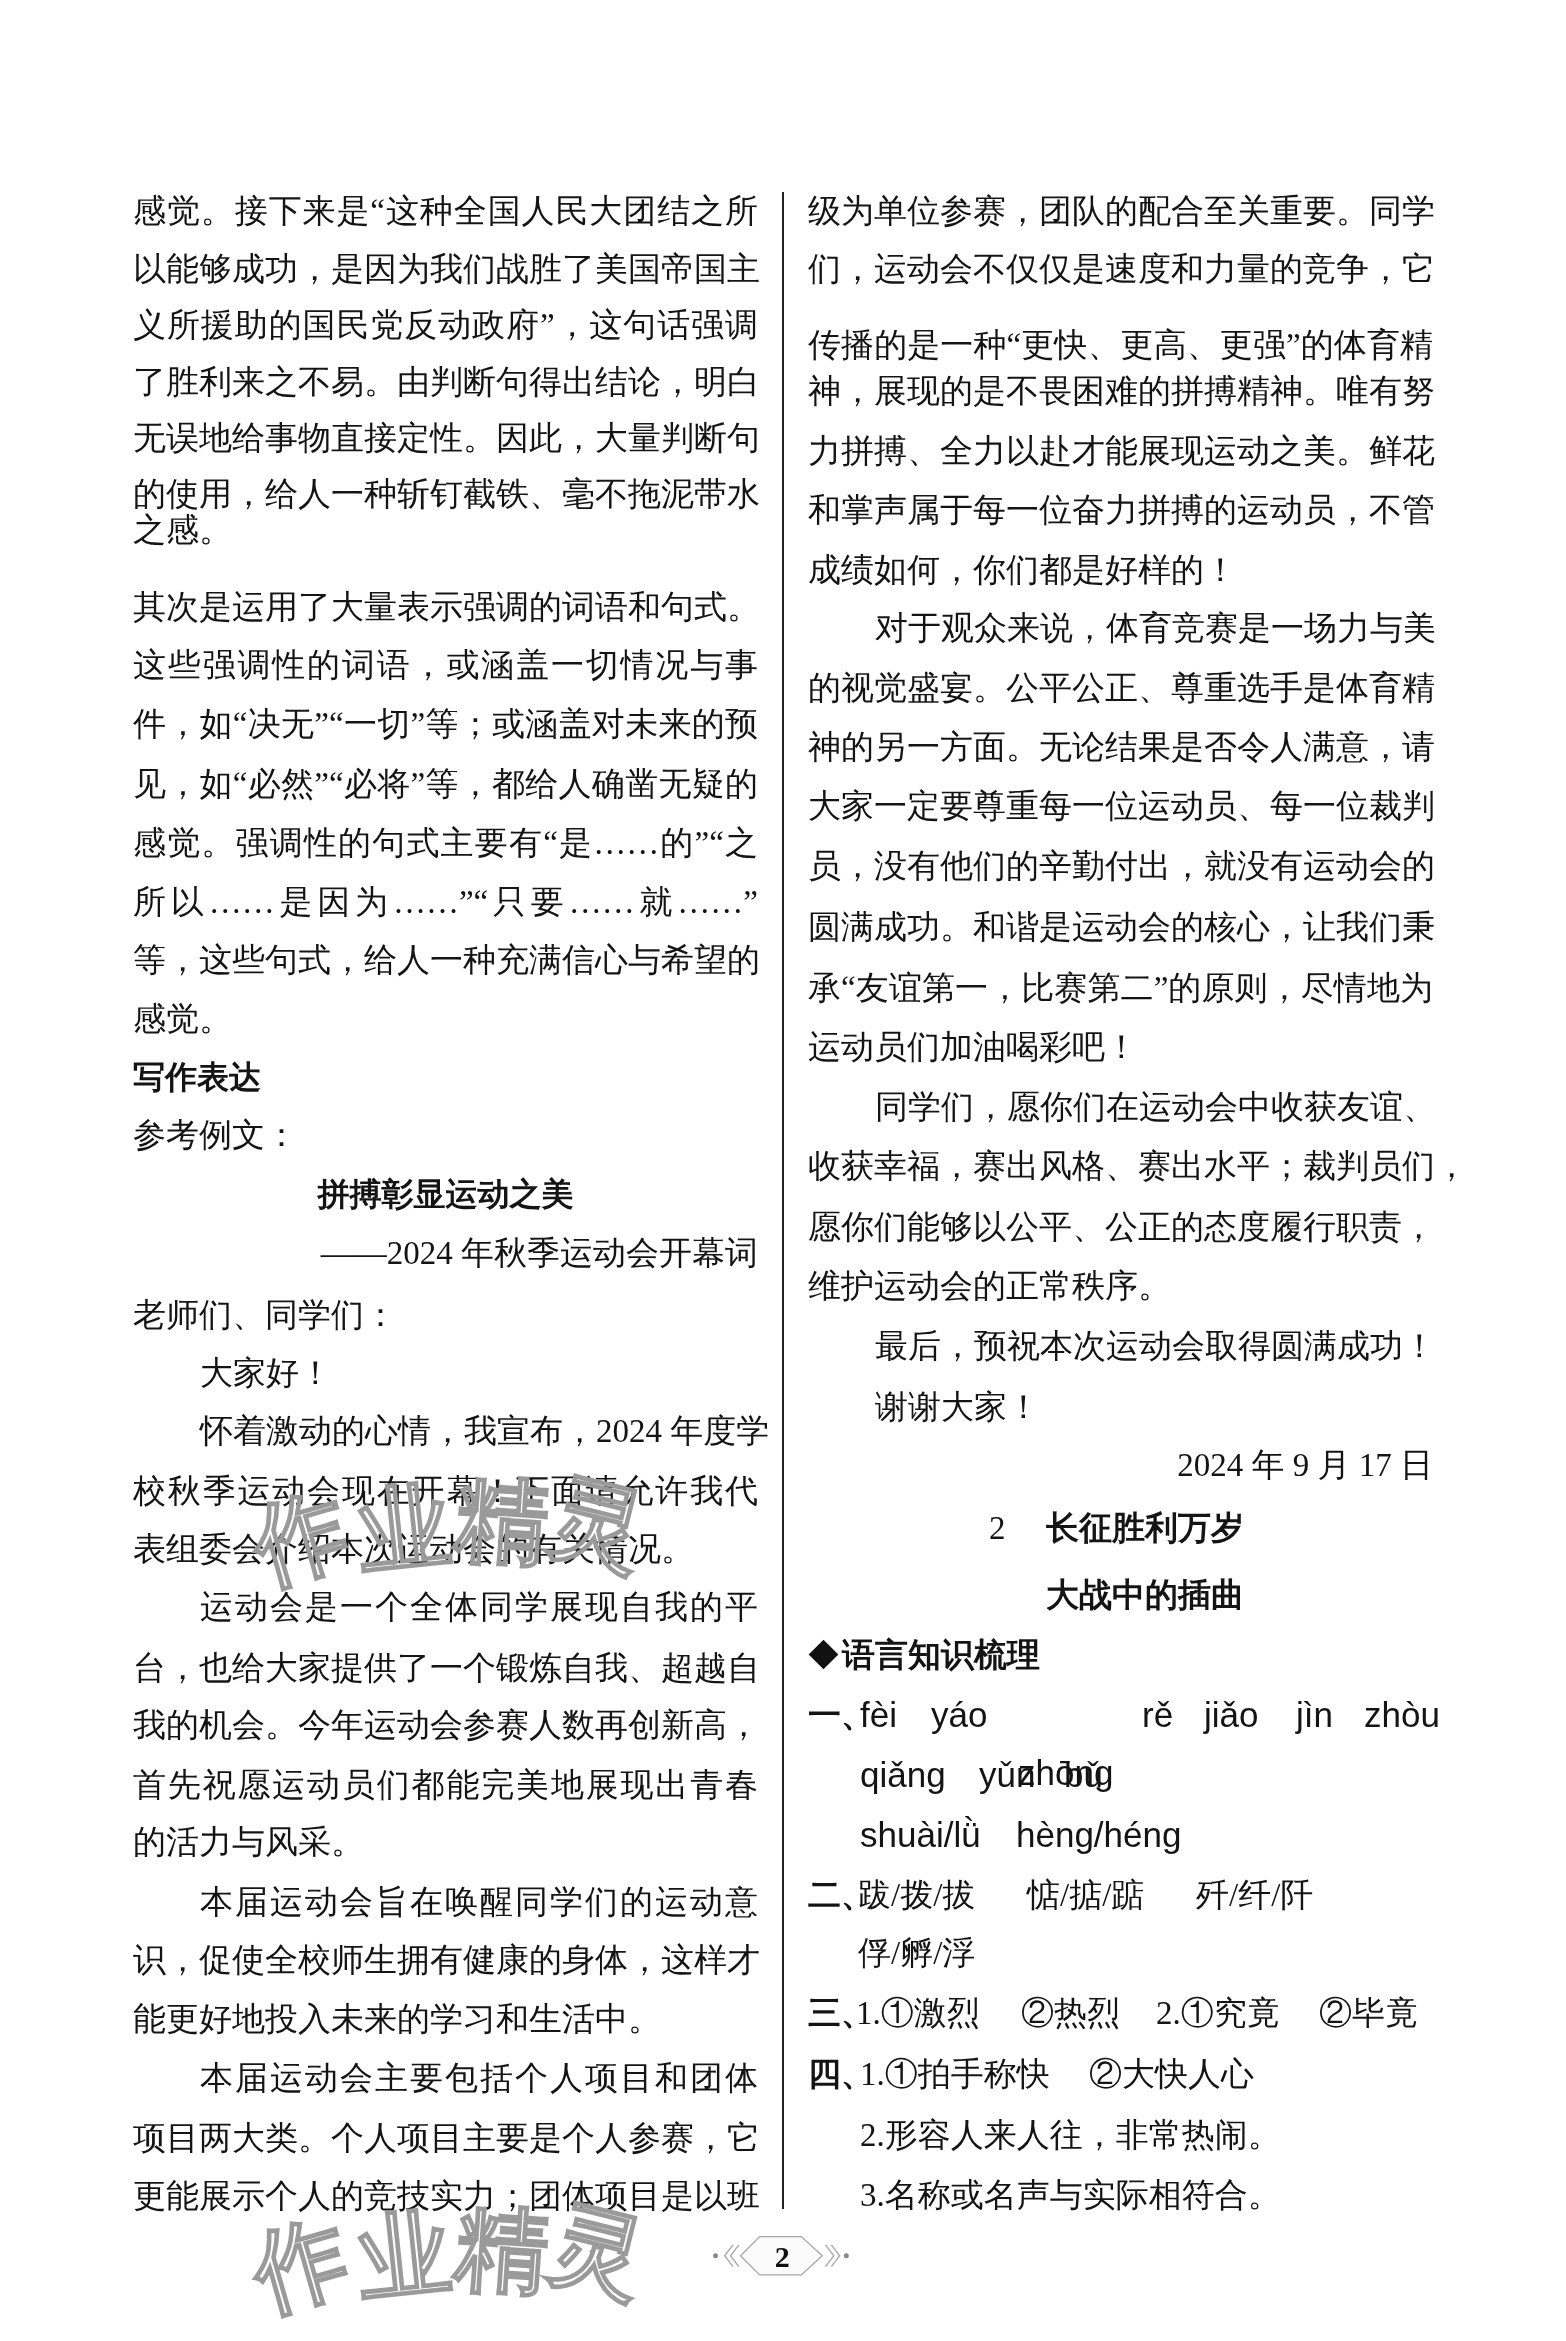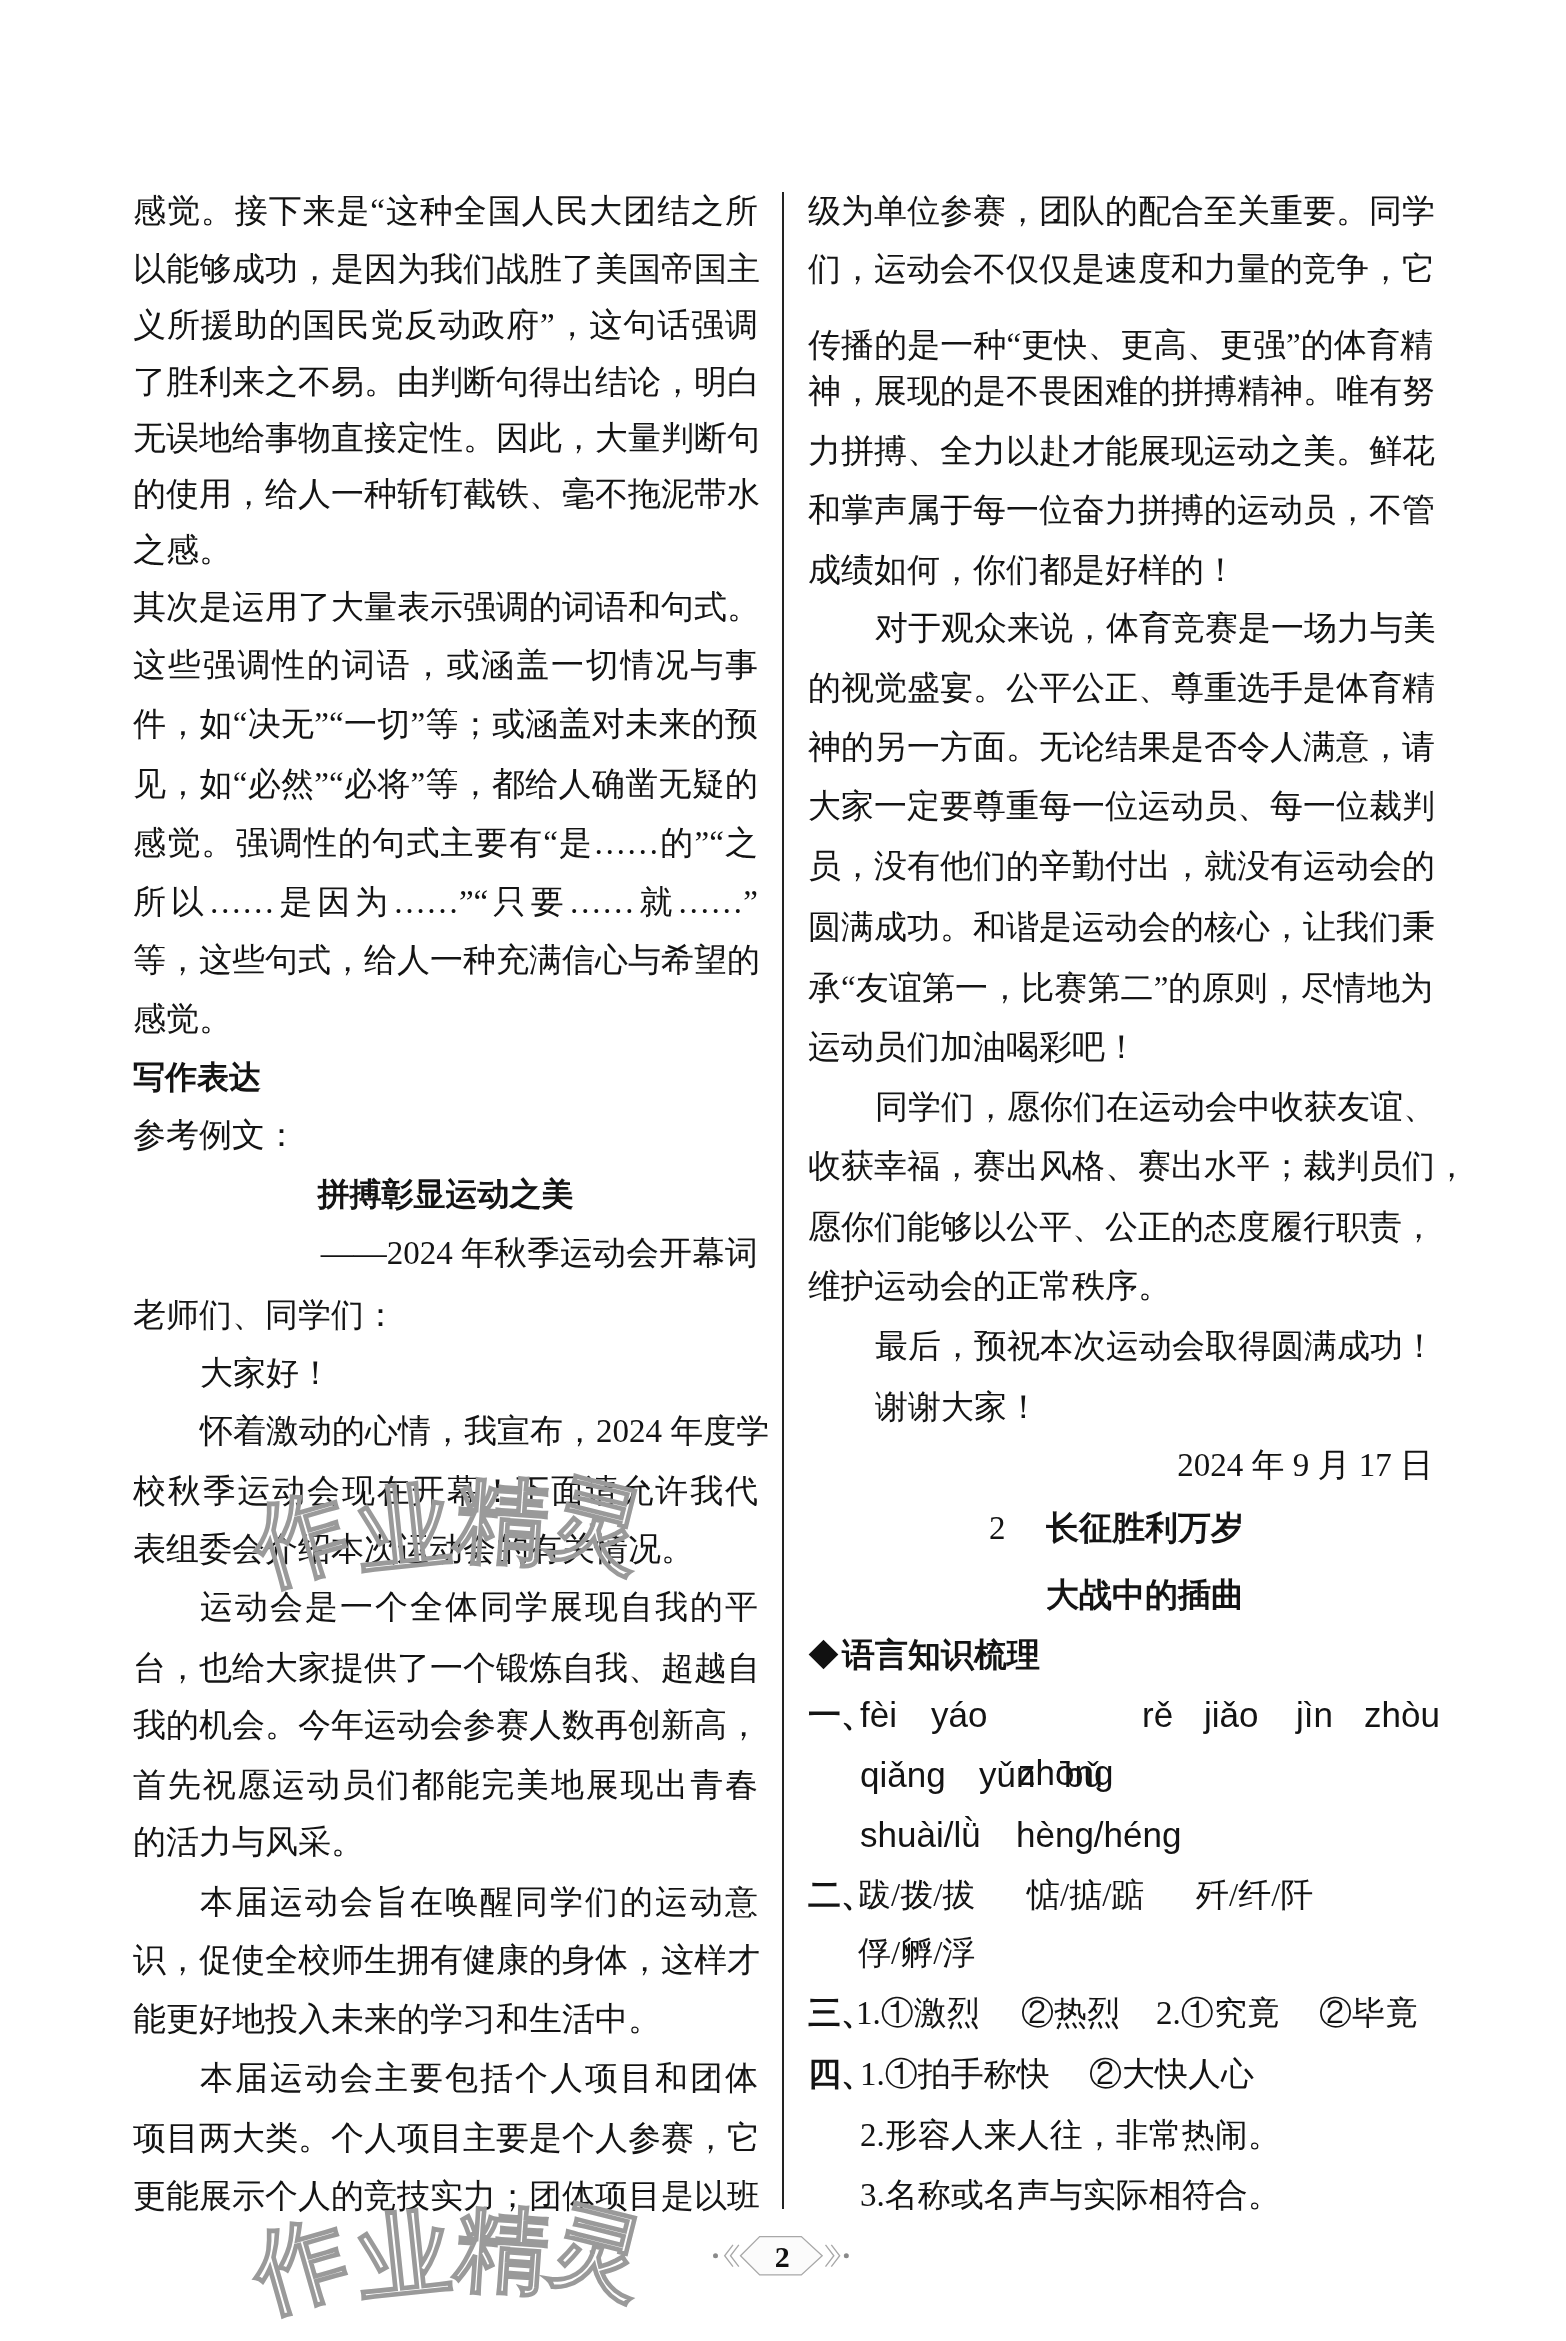--- a/index.html
+++ b/index.html
@@ -29,21 +29,21 @@
 </style>
 </head>
 <body>
 
 <div class="ln lc j" style="top:190px">感觉。接下来是“这种全国人民大团结之所</div>
 <div class="ln lc j" style="top:248px">以能够成功，是因为我们战胜了美国帝国主</div>
 <div class="ln lc j" style="top:304px">义所援助的国民党反动政府”，这句话强调</div>
 <div class="ln lc j" style="top:361px">了胜利来之不易。由判断句得出结论，明白</div>
 <div class="ln lc j" style="top:417px">无误地给事物直接定性。因此，大量判断句</div>
 <div class="ln lc j" style="top:473px">的使用，给人一种斩钉截铁、毫不拖泥带水</div>
-<div class="ln lc" style="top:529px">之感。</div>
+<div class="ln lc" style="top:509px">之感。</div>
 <div class="ln lc j" style="top:586px">其次是运用了大量表示强调的词语和句式。</div>
 <div class="ln lc j" style="top:644px">这些强调性的词语，或涵盖一切情况与事</div>
 <div class="ln lc j" style="top:703px">件，如“决无”“一切”等；或涵盖对未来的预</div>
 <div class="ln lc j" style="top:763px">见，如“必然”“必将”等，都给人确凿无疑的</div>
 <div class="ln lc j" style="top:822px">感觉。强调性的句式主要有“是……的”“之</div>
 <div class="ln lc j" style="top:881px">所以……是因为……”“只要……就……”</div>
 <div class="ln lc j" style="top:939px">等，这些句式，给人一种充满信心与希望的</div>
 <div class="ln lc" style="top:998px">感觉。</div>
 
 <div class="ln lc hd" style="top:1056px">写作表达</div>

